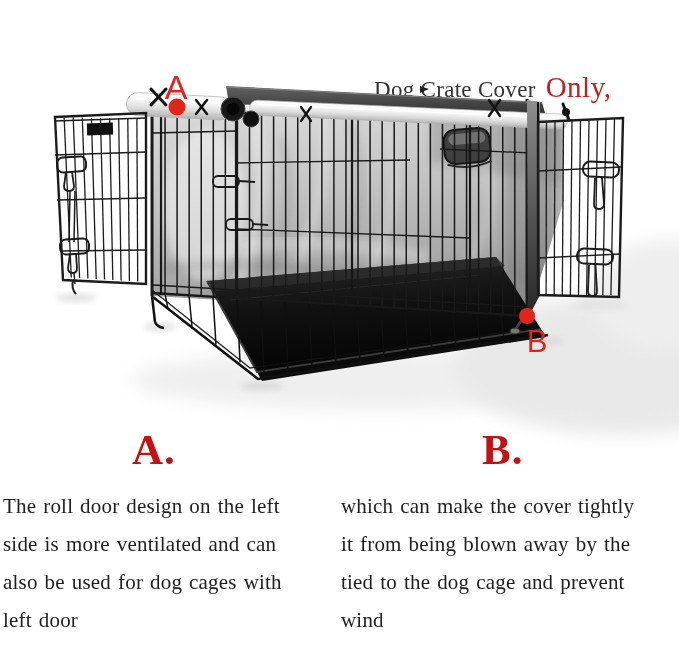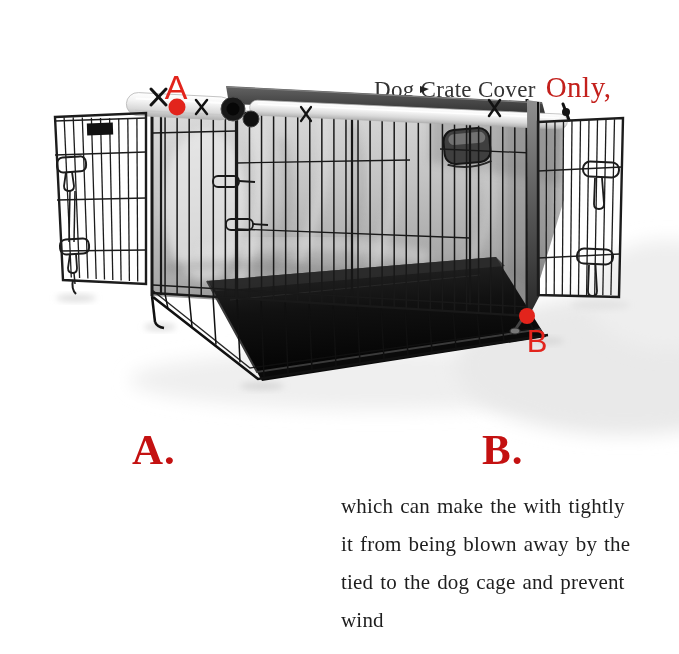--- a/index.html
+++ b/index.html
@@ -301,19 +301,25 @@
 
     <g>
       <circle class="marker-dot" cx="527" cy="316" r="8"></circle>
       <text class="marker-letter" x="537" y="352" font-size="31" text-anchor="middle">B</text>
     </g>
   </svg>
 
   <h2 class="head head-a">A.</h2>
   <h2 class="head head-b">B.</h2>
 
+  <div class="para para-a">
+    <div>The roll door design on the left</div>
+    <div>side is more ventilated and can</div>
+    <div>also be used for dog cages with</div>
+    <div>left door</div>
+  </div>
   <div class="para para-b">
-    <div>which can make the with tightly</div>
+    <div>which can make the cover tightly</div>
     <div>it from being blown away by the</div>
     <div>tied to the dog cage and prevent</div>
     <div>wind</div>
   </div>
 </div>
 
 </body></html>

